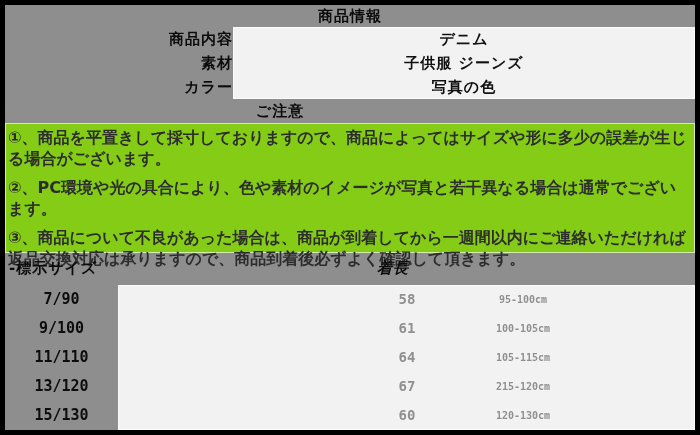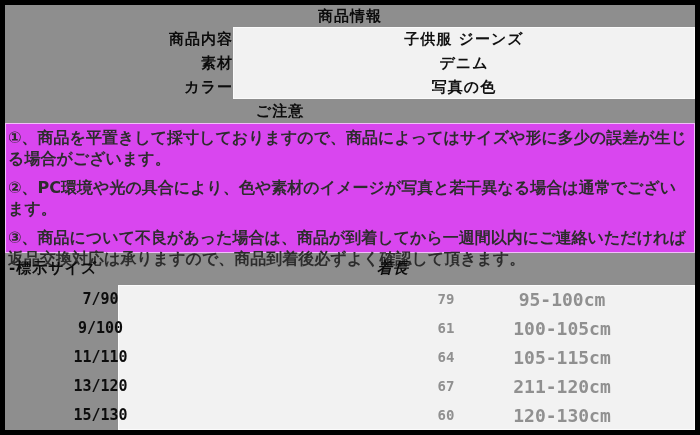--- a/index.html
+++ b/index.html
@@ -38,21 +38,21 @@
     height:24px;line-height:24px;text-align:right;
     font-size:15px;color:#0c0c0c;letter-spacing:1px;
   }
   .notice-bar{
     position:absolute;left:0;top:95px;width:550px;height:23px;
     line-height:23px;text-align:center;
     font-size:15px;color:#0c0c0c;letter-spacing:1px;
   }
   .notes{
     position:absolute;left:0;top:118px;width:690px;height:130px;
-    background:#d946ef;
+    background:#84cc16;
     box-sizing:border-box;
     padding:4px 4px 0 3px;
     box-shadow:inset 0 0 0 1px rgba(255,255,255,0.65);
   }
   .notes p{
     margin:0 0 8px 0;
     font-size:16px;line-height:21px;
     color:#2d2d2d;
   }
   .thead{
@@ -66,48 +66,48 @@
   .th-len{left:372px;width:60px;text-align:left;font-style:italic;}
   .th-hgt{left:475px;width:80px;text-align:center;margin-top:34px;}
   .tbody-bg{
     position:absolute;left:113px;top:280px;width:577px;height:145px;
     background:#f2f2f2;
     box-shadow:inset 0 0 0 1px rgba(255,255,255,0.65);
   }
   .tbody{
     position:absolute;left:0;top:280px;width:690px;height:145px;
   }
-  .trow{position:relative;height:29px;line-height:29px;margin-left:39px;}
+  .trow{position:relative;height:29px;line-height:29px;}
   .td-size{
     position:absolute;left:0;width:113px;text-align:center;
     font-size:15px;color:#0d0d0d;
     font-family:"DejaVu Sans Mono","DejaVu Sans",monospace;
   }
   .td-len{
     position:absolute;left:372px;width:60px;text-align:center;
     font-size:14px;color:#909090;
     font-family:"DejaVu Sans Mono","DejaVu Sans",monospace;
   }
   .td-hgt{
     position:absolute;left:428px;width:180px;text-align:center;
-    font-size:18px;color:#909090;
+    font-size:10px;color:#909090;
     font-family:"DejaVu Sans Mono","DejaVu Sans",monospace;
   }
 </style>
 </head>
 <body>
 
 <div class="frame">
   <div class="inner">
 
     <div class="title-bar">商品情報</div>
 
     <div class="info-values-box">
+      <div class="cell">デニム</div>
       <div class="cell">子供服 ジーンズ</div>
-      <div class="cell">デニム</div>
       <div class="cell">写真の色</div>
     </div>
 
     <div class="info-labels">
       <div class="cell">商品内容</div>
       <div class="cell">素材</div>
       <div class="cell">カラー</div>
     </div>
 
     <div class="notice-bar">ご注意</div>
@@ -122,37 +122,37 @@
       <span class="th-size">-標示サイズ</span>
       <span class="th-len">着長</span>
       <span class="th-hgt">身長参考</span>
     </div>
 
     <div class="tbody-bg"></div>
 
     <div class="tbody">
       <div class="trow">
         <span class="td-size">7/90</span>
-        <span class="td-len">79</span>
+        <span class="td-len">58</span>
         <span class="td-hgt">95-100cm</span>
       </div>
       <div class="trow">
         <span class="td-size">9/100</span>
         <span class="td-len">61</span>
         <span class="td-hgt">100-105cm</span>
       </div>
       <div class="trow">
         <span class="td-size">11/110</span>
         <span class="td-len">64</span>
         <span class="td-hgt">105-115cm</span>
       </div>
       <div class="trow">
         <span class="td-size">13/120</span>
         <span class="td-len">67</span>
-        <span class="td-hgt">211-120cm</span>
+        <span class="td-hgt">215-120cm</span>
       </div>
       <div class="trow">
         <span class="td-size">15/130</span>
         <span class="td-len">60</span>
         <span class="td-hgt">120-130cm</span>
       </div>
     </div>
 
   </div>
 </div>

